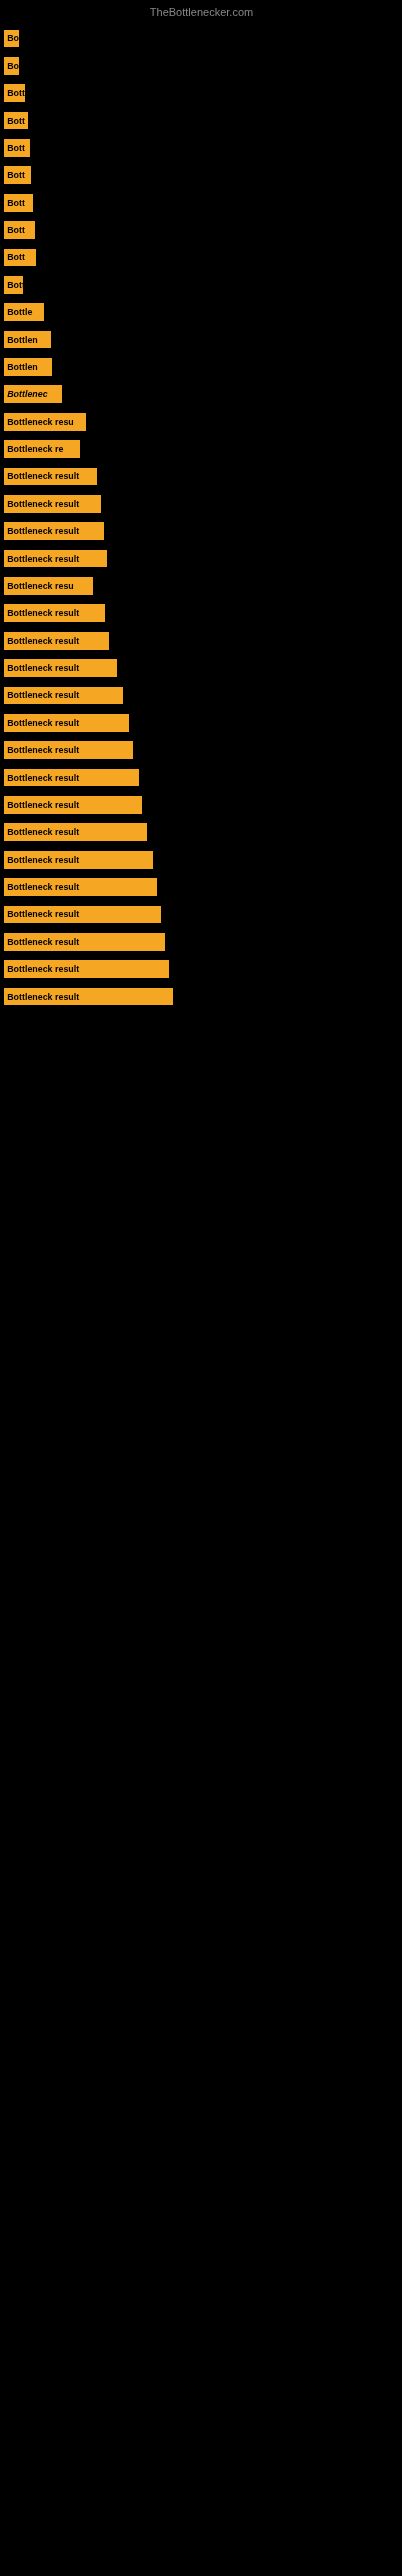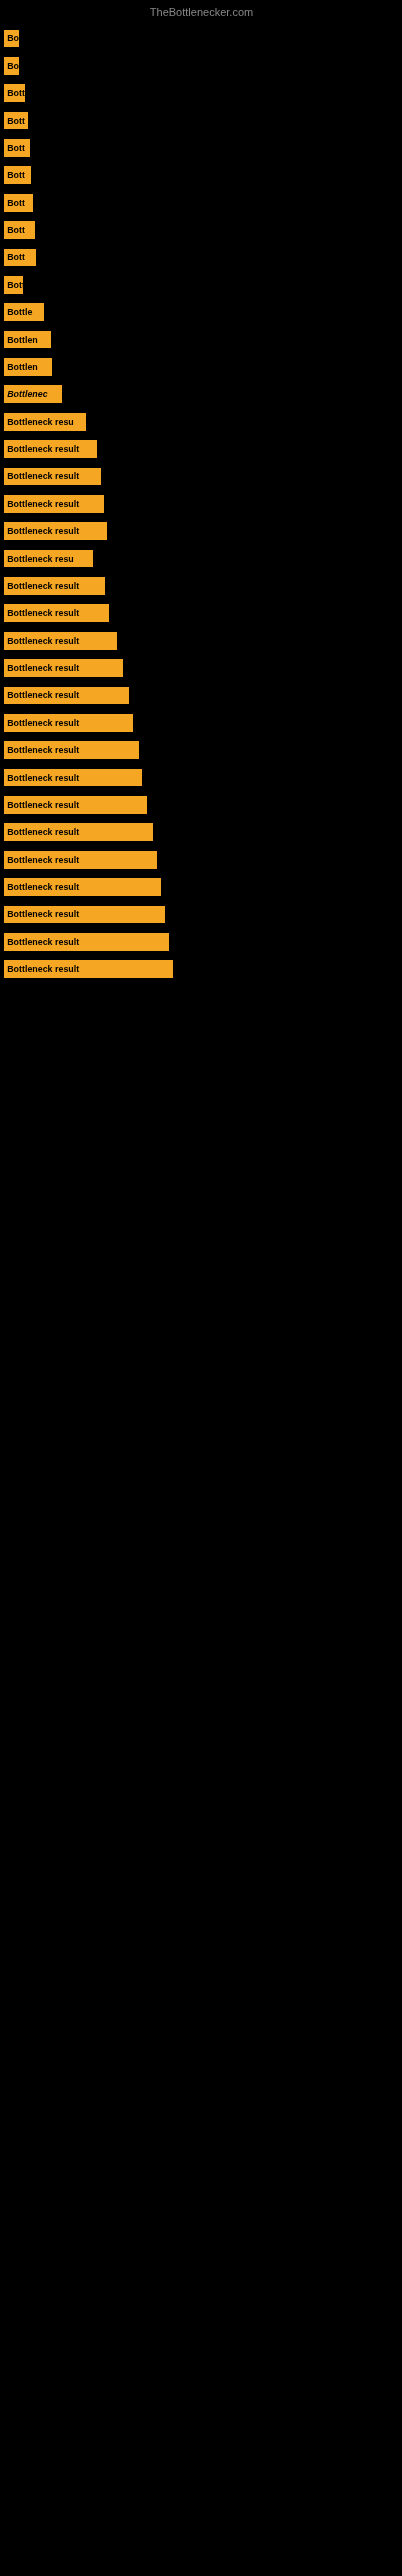--- a/index.html
+++ b/index.html
@@ -117,20 +117,25 @@
       <div class="bar" style="width: 58px; font-style: italic;">
         <span class="bar-label">Bottlenec</span>
       </div>
     </div>
     <div class="bar-row">
       <div class="bar" style="width: 82px;">
         <span class="bar-label">Bottleneck resu</span>
       </div>
     </div>
     <div class="bar-row">
+      <div class="bar" style="width: 76px;">
+        <span class="bar-label">Bottleneck re</span>
+      </div>
+    </div>
+    <div class="bar-row">
       <div class="bar" style="width: 93px;">
         <span class="bar-label">Bottleneck result</span>
       </div>
     </div>
     <div class="bar-row">
       <div class="bar" style="width: 97px;">
         <span class="bar-label">Bottleneck result</span>
       </div>
     </div>
     <div class="bar-row">

